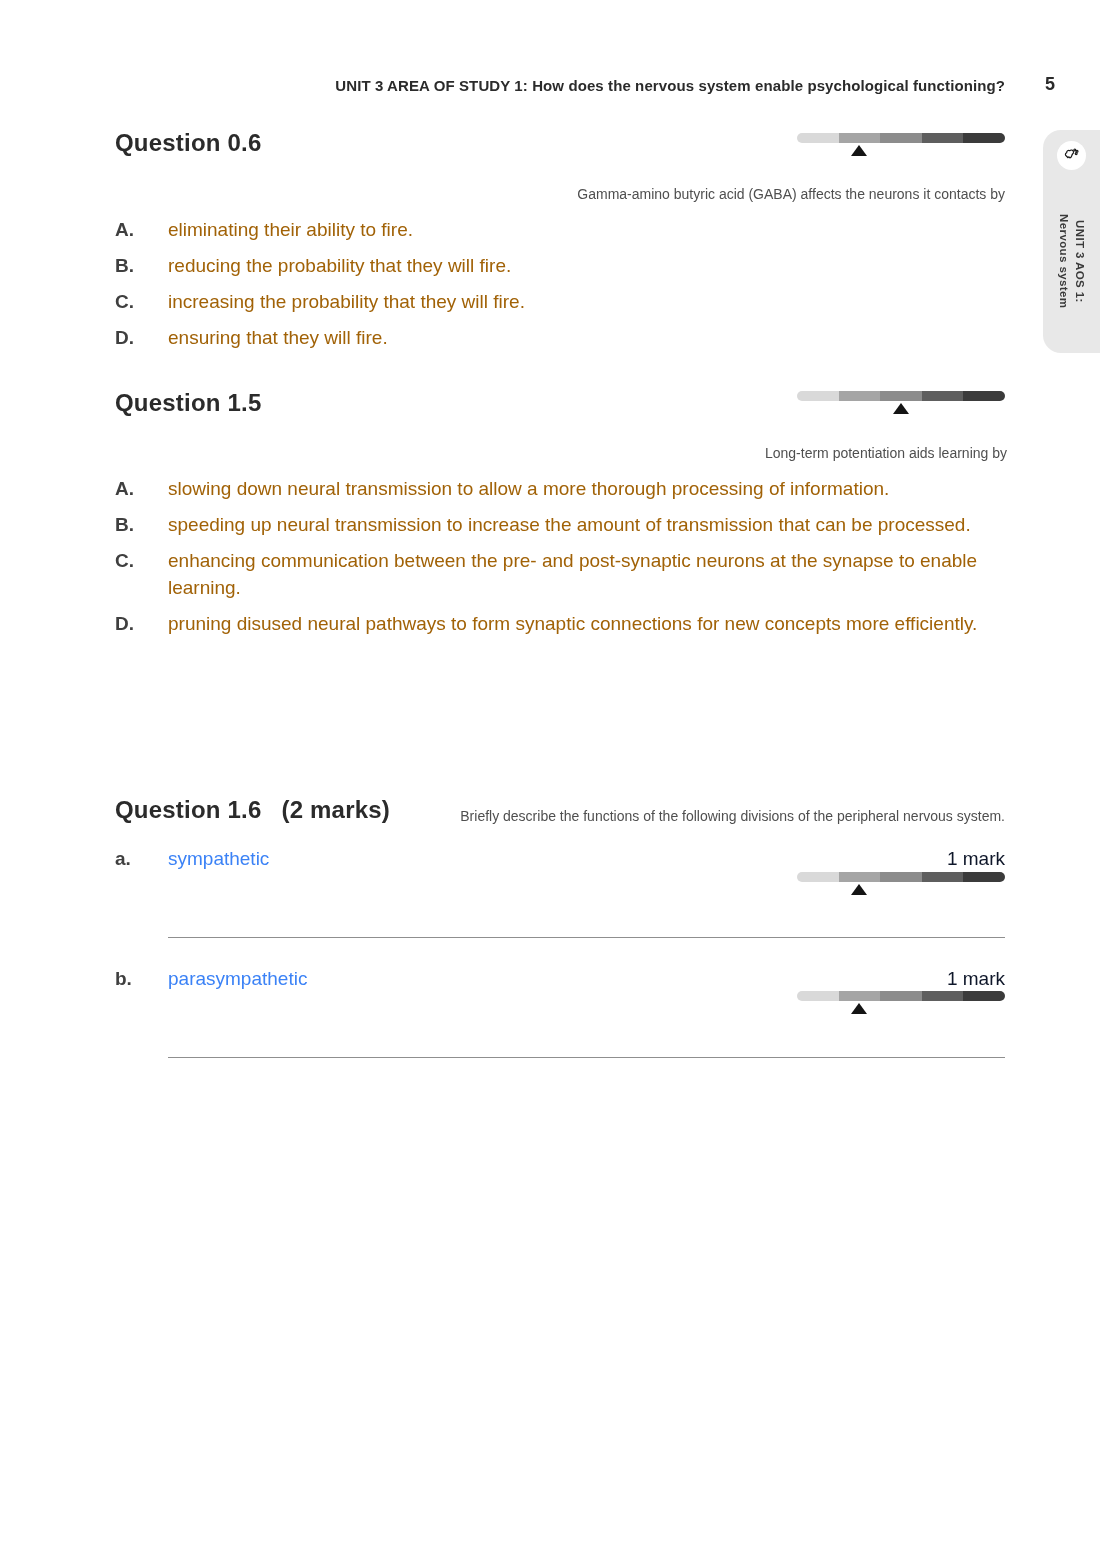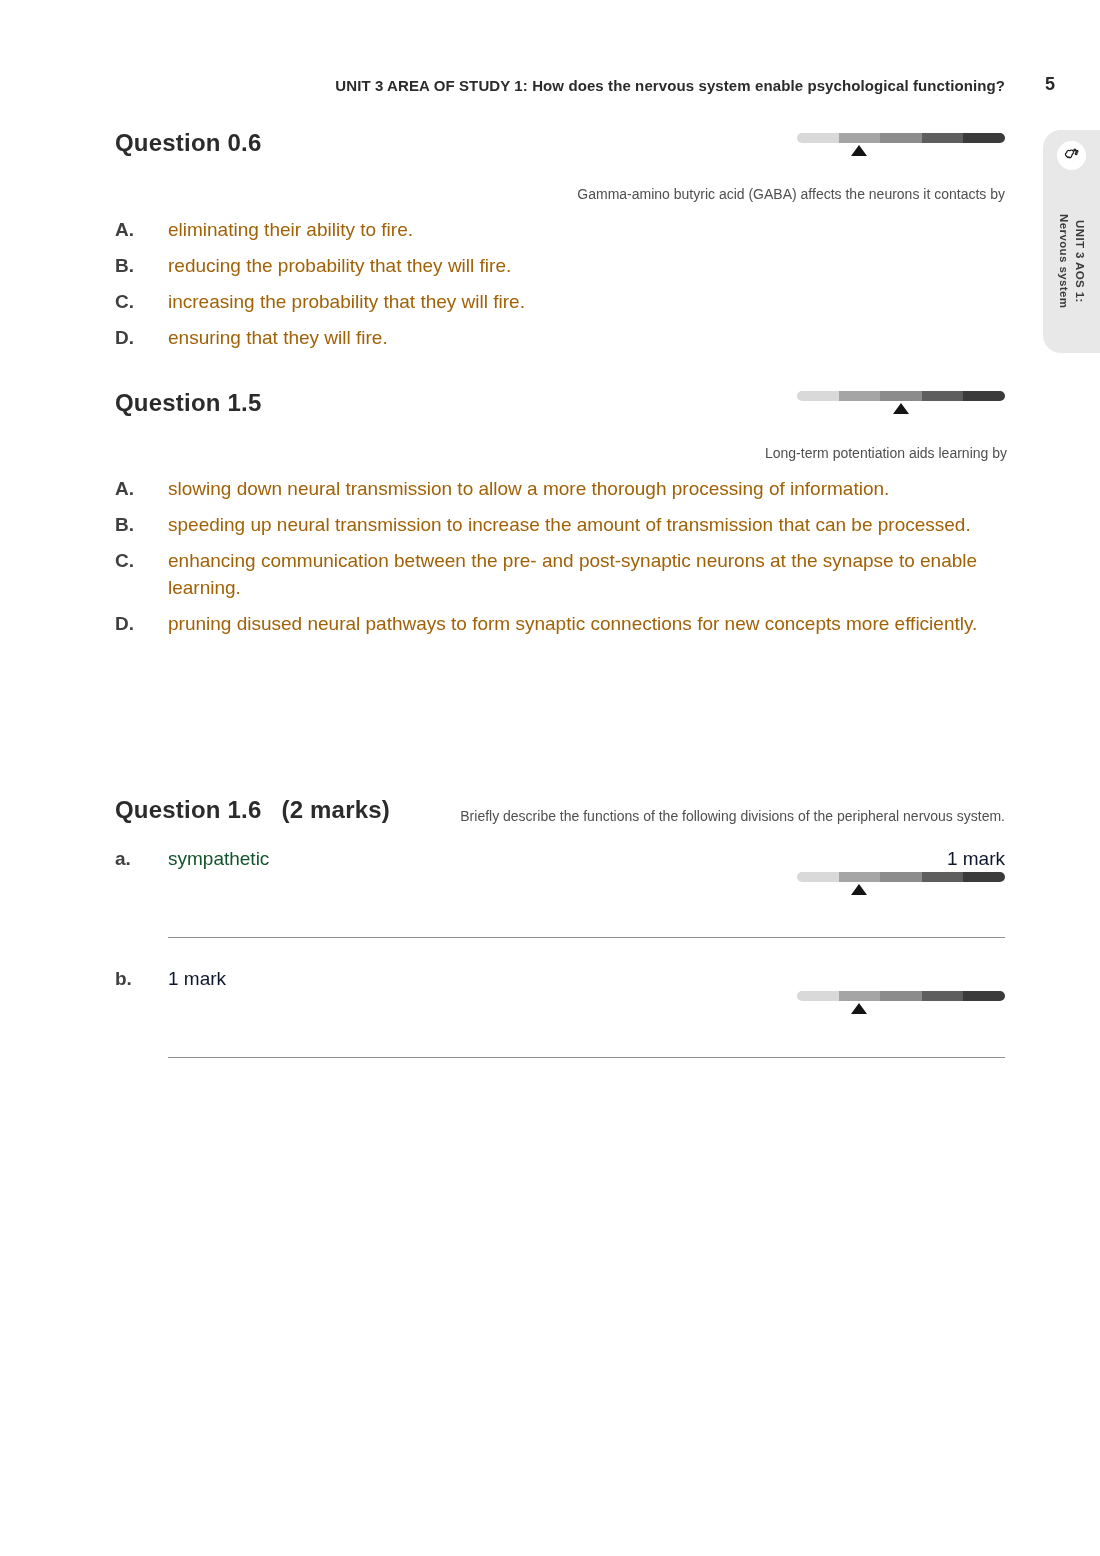--- a/index.html
+++ b/index.html
@@ -46,21 +46,21 @@
     border-left:8px solid transparent; border-right:8px solid transparent;
     border-bottom:11px solid #141414;
   }
 
   
   .part-row {
     position:absolute; left:115px; width:890px;
     display:flex; font-size:19px; line-height:27px;
   }
   .part-letter { width:53px; flex:0 0 53px; font-weight:700; color:#3f3f3f; }
-  .part-text { flex:1; color:#14532d; }
+  .part-text { flex:1; color:#3b82f6; }
   .part-marks { color:#0f172a; }
 
   .answer-line {
     position:absolute; left:168px; width:837px; height:0;
     border-top:1px solid #8f8f8f;
   }
 
   
   .side-tab {
     position:absolute; top:130px; right:0; width:57px; height:223px;
@@ -168,20 +168,21 @@
       <span style="background: rgb(140, 140, 140);"></span>
       <span style="background: rgb(94, 94, 94);"></span>
       <span style="background: rgb(59, 59, 59);"></span>
     </div>
     <div class="slider-arrow" style="left: calc(30% - 8px); border-bottom-color: rgb(20, 20, 20);"></div>
   </div>
 <div class="answer-line" style="top:937px;"></div>
 
 <div class="part-row" style="top:965px;">
   <span class="part-letter">b.</span>
+  <span class="part-text">parasympathetic</span>
   <span class="part-marks">1 mark</span>
 </div>
 <div class="slider" style="top:991px; left:797px;">
     <div class="slider-bar">
       <span style="background: rgb(217, 217, 217);"></span>
       <span style="background: rgb(165, 165, 165);"></span>
       <span style="background: rgb(140, 140, 140);"></span>
       <span style="background: rgb(94, 94, 94);"></span>
       <span style="background: rgb(59, 59, 59);"></span>
     </div>

